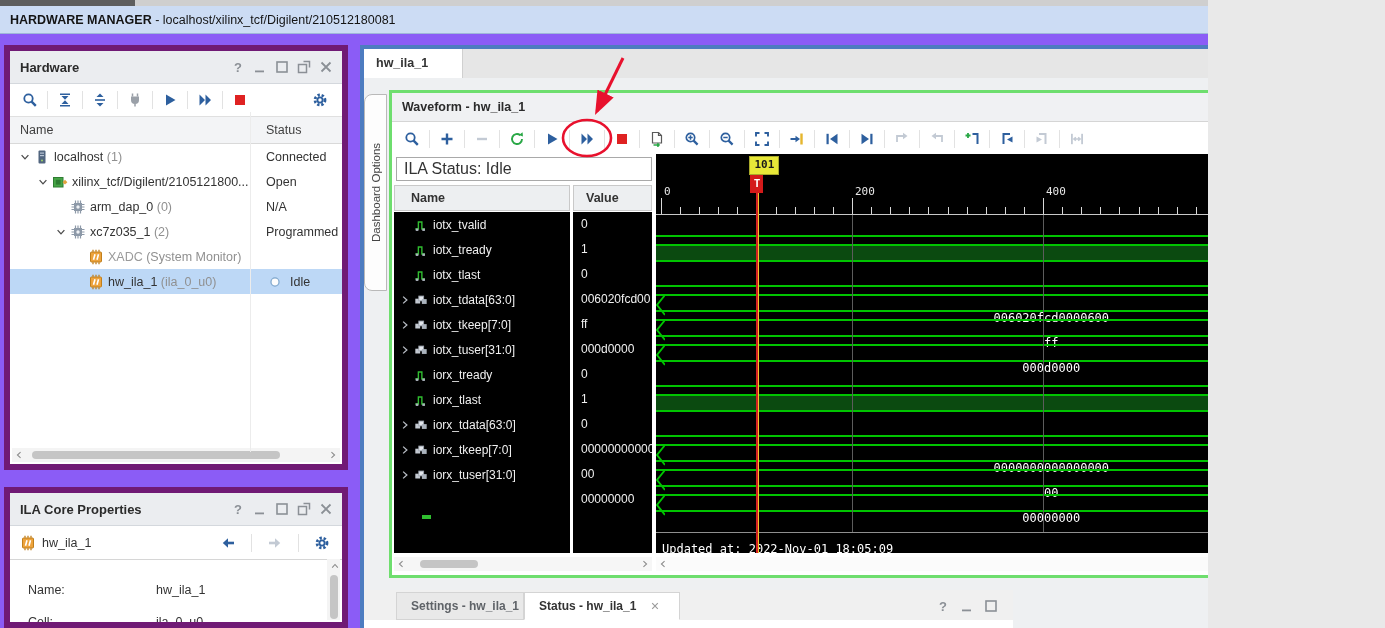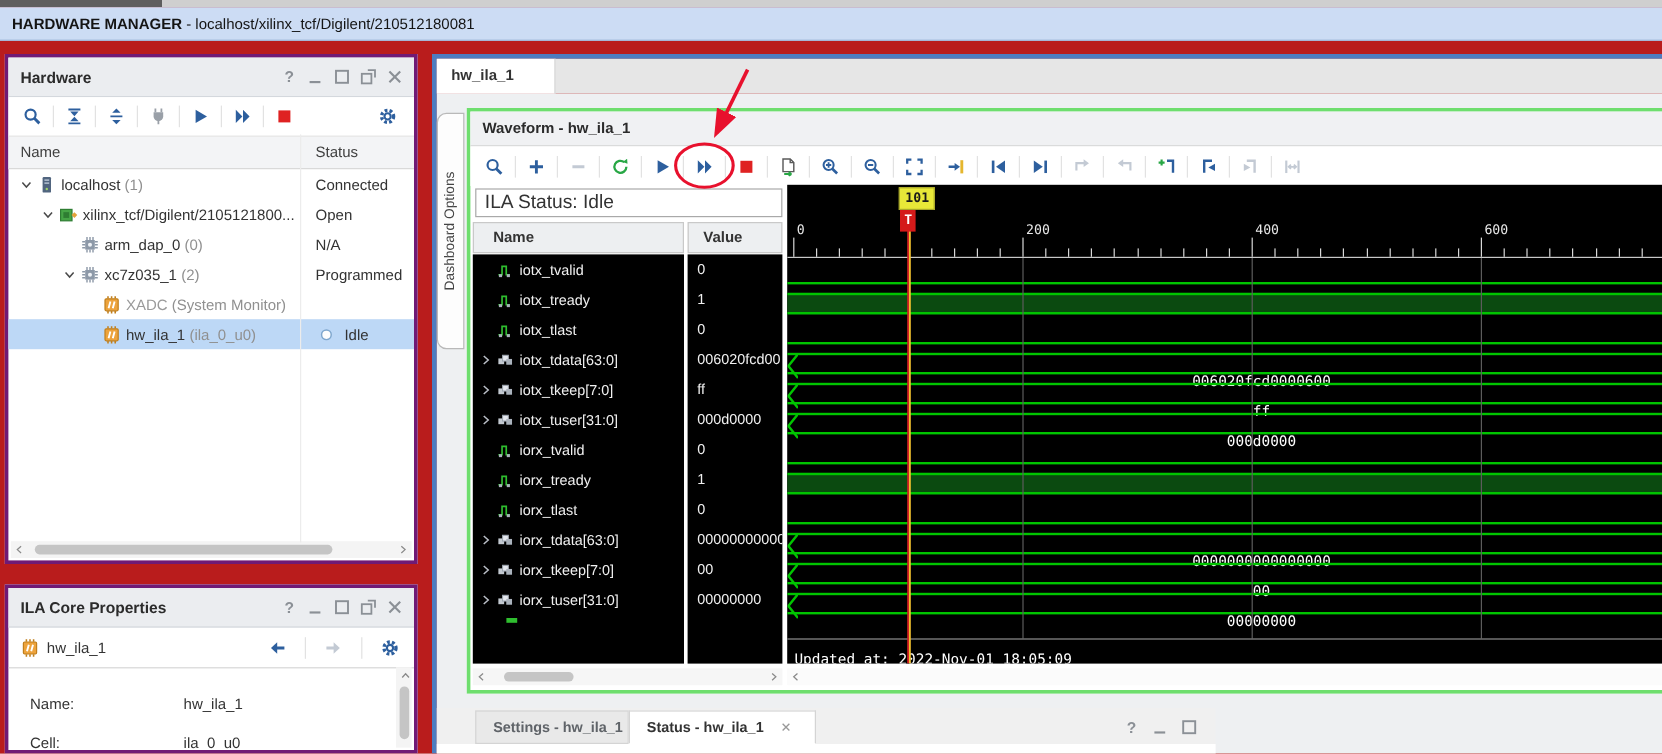--- a/index.html
+++ b/index.html
@@ -1,25 +1,25 @@
 <!DOCTYPE html>
 <html><head>
 <meta charset="utf-8">
 <style>
   html,body{margin:0;padding:0;background:#e9e9e9;}
   body{width:1385px;height:628px;overflow:hidden;font-family:"Liberation Sans",sans-serif;}
-  #screen{position:relative;width:1385px;height:628px;background:#b91c1c;overflow:hidden;}
+  #screen{position:relative;width:1208px;height:628px;background:#8b5cf6;overflow:hidden;}
   .abs{position:absolute;}
   
   #top-strip{left:0;top:0;width:1385px;height:6px;background:#cfcfcf;}
   #top-strip-dark{left:0;top:0;width:135px;height:6px;background:#5e5e5e;}
   #titlebar{left:0;top:6px;width:1385px;height:28px;background:#ccdcf4;border-bottom:1px solid #9fb6d9;line-height:28px;font-size:12.5px;color:#141414;padding-left:10px;box-sizing:border-box;}
   #titlebar b{font-weight:bold;}
   
-  .panel{background:#fff;border:3px solid #701a75;box-sizing:border-box;}
+  .panel{background:#fff;border:6px solid #701a75;box-sizing:border-box;}
   .panel-header{height:32px;background:#ebedf0;border-bottom:1px solid #d4d8dd;display:flex;align-items:center;padding:0 8px 0 10px;}
   .panel-title{font-size:13px;font-weight:bold;color:#2b2b2b;flex:0 0 auto;}
   .winctl{margin-left:auto;display:flex;align-items:center;gap:6px;color:#8b9096;}
   .winbtn{width:16px;height:16px;display:flex;align-items:center;justify-content:center;}
   .winbtn svg{width:13px;height:13px;display:block;}
   .toolbar{height:33px;background:#fff;border-bottom:1px solid #e0e0e0;display:flex;align-items:center;padding-left:8px;box-sizing:border-box;}
   .tbtn{width:24px;height:24px;display:flex;align-items:center;justify-content:center;flex:0 0 auto;}
   .tsep{width:1px;height:18px;background:#e2e2e2;margin:0 5px;flex:0 0 auto;}
   .push-right{margin-left:auto;margin-right:10px;}
   .icon svg{width:16px;height:16px;display:block;}
@@ -742,31 +742,20 @@
         </div>
         <div class="srow">
           <span class="spc"></span>
           <span class="icon ">
             <svg viewBox="0 0 16 16">
               <path d="M1.5 12.5h3.5V4.5h4v8h3.5" fill="none" stroke="#2fbe2f" stroke-width="1.6"></path>
               <rect x="2" y="12" width="3" height="2.8" fill="#aab2bc"></rect>
               <rect x="9.5" y="12" width="3" height="2.8" fill="#aab2bc"></rect>
             </svg>
           </span>
-          <span>iorx_tvalid</span>
-        </div>
-        <div class="srow">
-          <span class="spc"></span>
-          <span class="icon ">
-            <svg viewBox="0 0 16 16">
-              <path d="M1.5 12.5h3.5V4.5h4v8h3.5" fill="none" stroke="#2fbe2f" stroke-width="1.6"></path>
-              <rect x="2" y="12" width="3" height="2.8" fill="#aab2bc"></rect>
-              <rect x="9.5" y="12" width="3" height="2.8" fill="#aab2bc"></rect>
-            </svg>
-          </span>
           <span>iorx_tready</span>
         </div>
         <div class="srow">
           <span class="spc"></span>
           <span class="icon ">
             <svg viewBox="0 0 16 16">
               <path d="M1.5 12.5h3.5V4.5h4v8h3.5" fill="none" stroke="#2fbe2f" stroke-width="1.6"></path>
               <rect x="2" y="12" width="3" height="2.8" fill="#aab2bc"></rect>
               <rect x="9.5" y="12" width="3" height="2.8" fill="#aab2bc"></rect>
             </svg>

